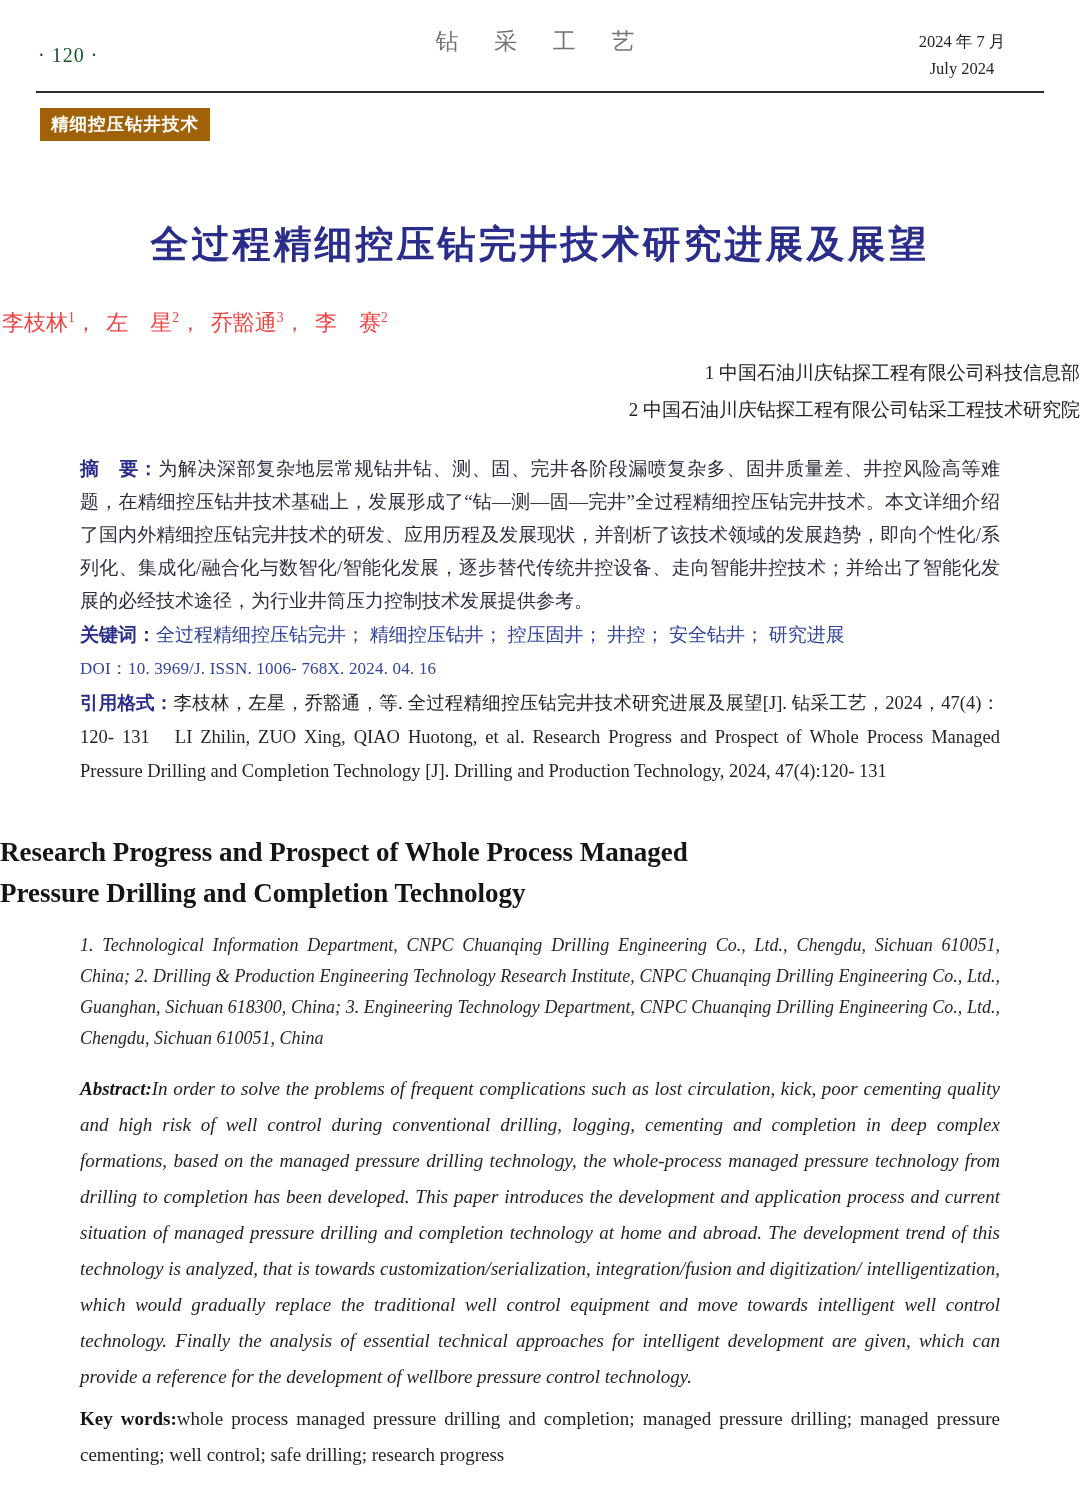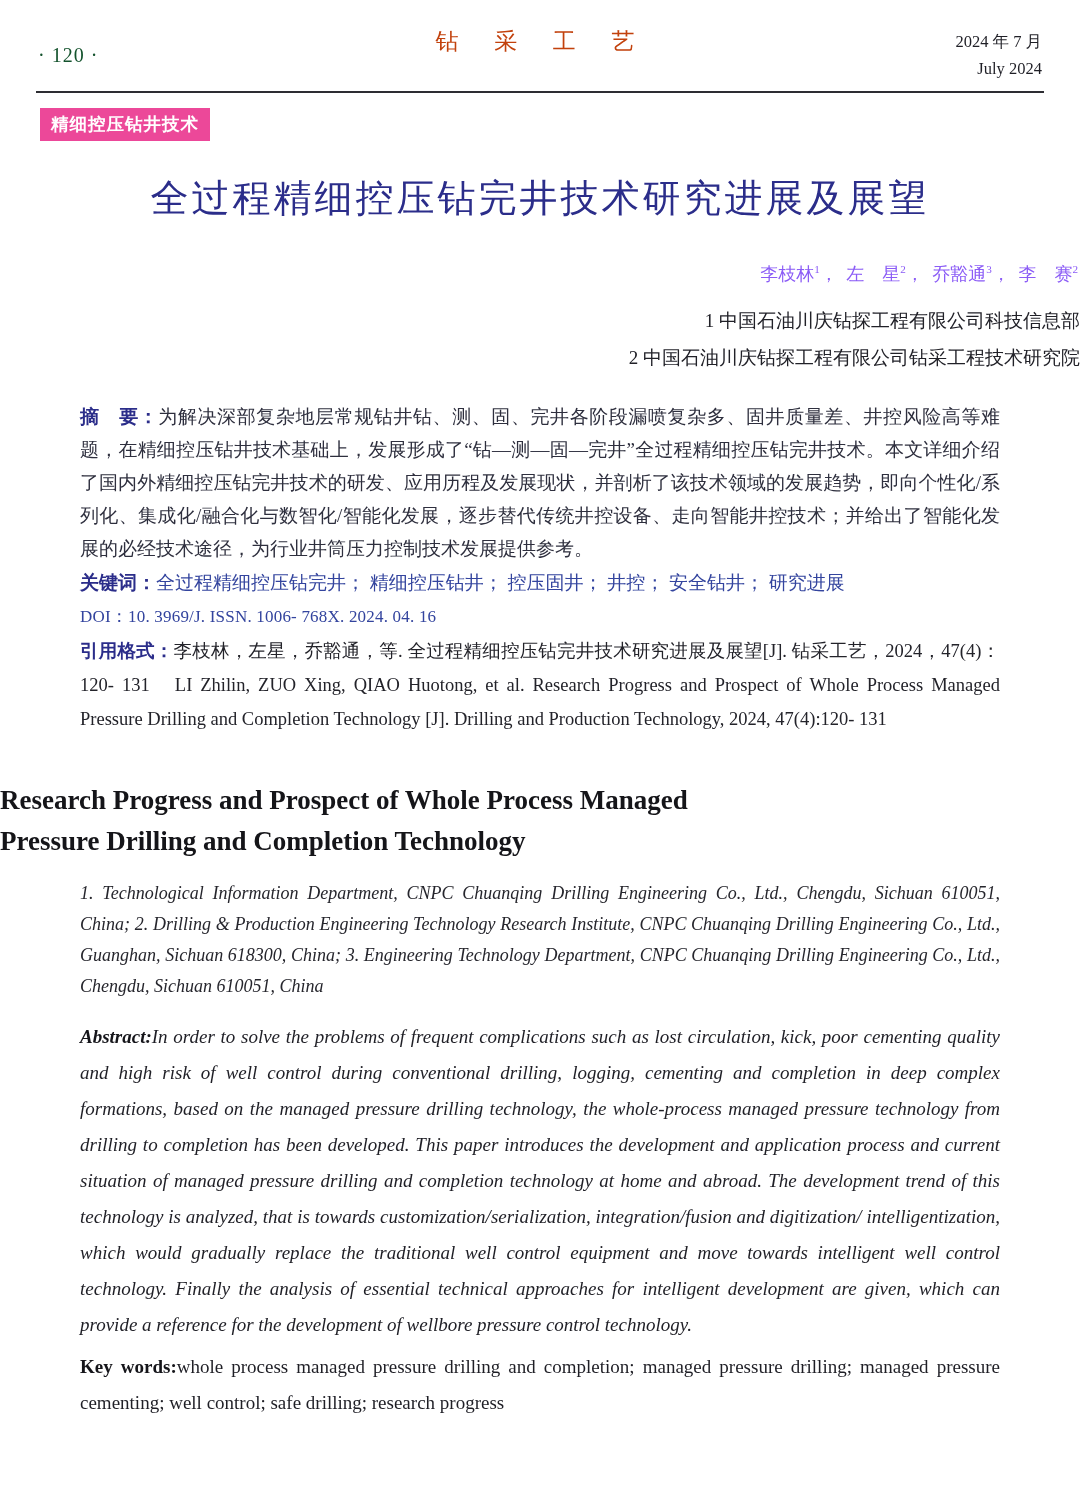--- a/index.html
+++ b/index.html
@@ -13,40 +13,40 @@
     font-family: "Liberation Serif", "DejaVu Serif", serif;
     color: #23232a;
     overflow: hidden;
     padding-top: 28px;
   }
   
   .hdr-row { display: flex; align-items: flex-start; margin: 0 38px; }
   .hdr-left { width: 150px; font-size: 20px; color: #14532d; padding-top: 16px; letter-spacing: 1px; }
   .hdr-center { flex: 1; text-align: center; }
   .journal-cn {
-    font-size: 23px; color: #c2410c; font-weight: 500;
+    font-size: 23px; color: #737373; font-weight: 500;
     letter-spacing: 1.55em; padding-left: 1.55em; line-height: 28px;
   }
   .journal-en { font-size: 15.5px; color: #1d1d24; margin-top: 5px; letter-spacing: 0.3px; }
-  .hdr-right { width: 160px; text-align: right; font-size: 16.5px; line-height: 27px; color: #1f1f26; }
+  .hdr-right { width: 160px; text-align: center; font-size: 16.5px; line-height: 27px; color: #1f1f26; }
   .hdr-rule { margin: 9px 36px 0 36px; border-top: 2.5px solid #2d2d32; }
   
   .badge {
     display: inline-block; margin: 15px 0 0 40px;
-    background: #ec4899; color: #ffffff;
+    background: #a16207; color: #ffffff;
     font-size: 17.5px; font-weight: bold; letter-spacing: 1px;
     padding: 4px 11px 5px 11px;
     font-family: "Liberation Sans", "DejaVu Sans", sans-serif;
   }
   
   .title-cn {
-    margin-top: 32px; text-align: center;
-    color: #2b2d8a; font-size: 38px; font-weight: normal; letter-spacing: 3px;
+    margin-top: 78px; text-align: center;
+    color: #2b2d8a; font-size: 38px; font-weight: bold; letter-spacing: 3px;
   }
-  .authors-cn { margin-top: 38px; text-align: right; font-size: 18px; color: #8b5cf6; }
+  .authors-cn { margin-top: 38px; text-align: left; font-size: 22px; color: #ef4444; }
   .authors-cn .author { margin: 0 2px; }
   sup { font-size: 0.62em; vertical-align: super; line-height: 0; }
   .affils-cn { margin-top: 16px; text-align: right; font-size: 19px; line-height: 37px; color: #212128; }
   
   .para { margin-left: 80px; margin-right: 80px; text-align: justify; }
   .abs-cn { margin-top: 24px; font-size: 19px; line-height: 33px; color: #2e2f3e; }
   .lbl-navy { font-weight: bold; color: #2b2d8a; }
   .kw-cn { margin-top: 1px; font-size: 19px; line-height: 33px; color: #33449e; }
   .doi-line { margin-top: 3px; font-size: 17px; line-height: 30px; color: #33449e; letter-spacing: 0.2px; }
   .cite-para { margin-top: 2px; font-size: 18.5px; line-height: 34px; color: #23232a; }

